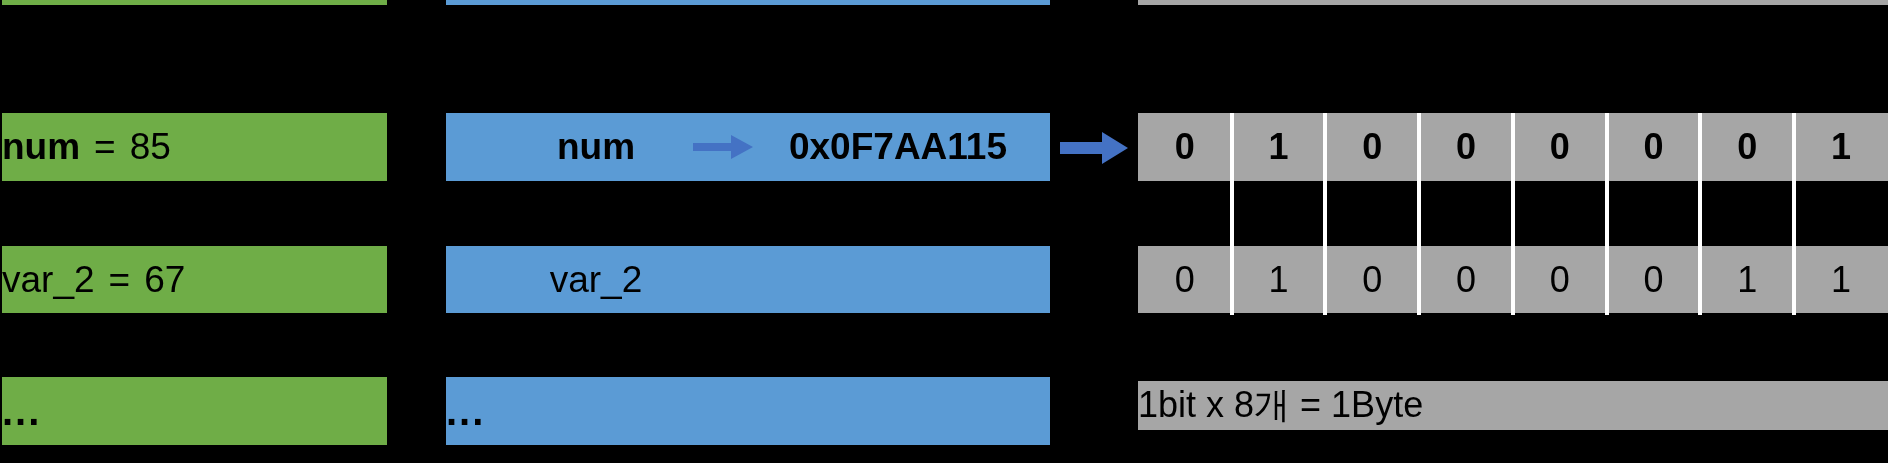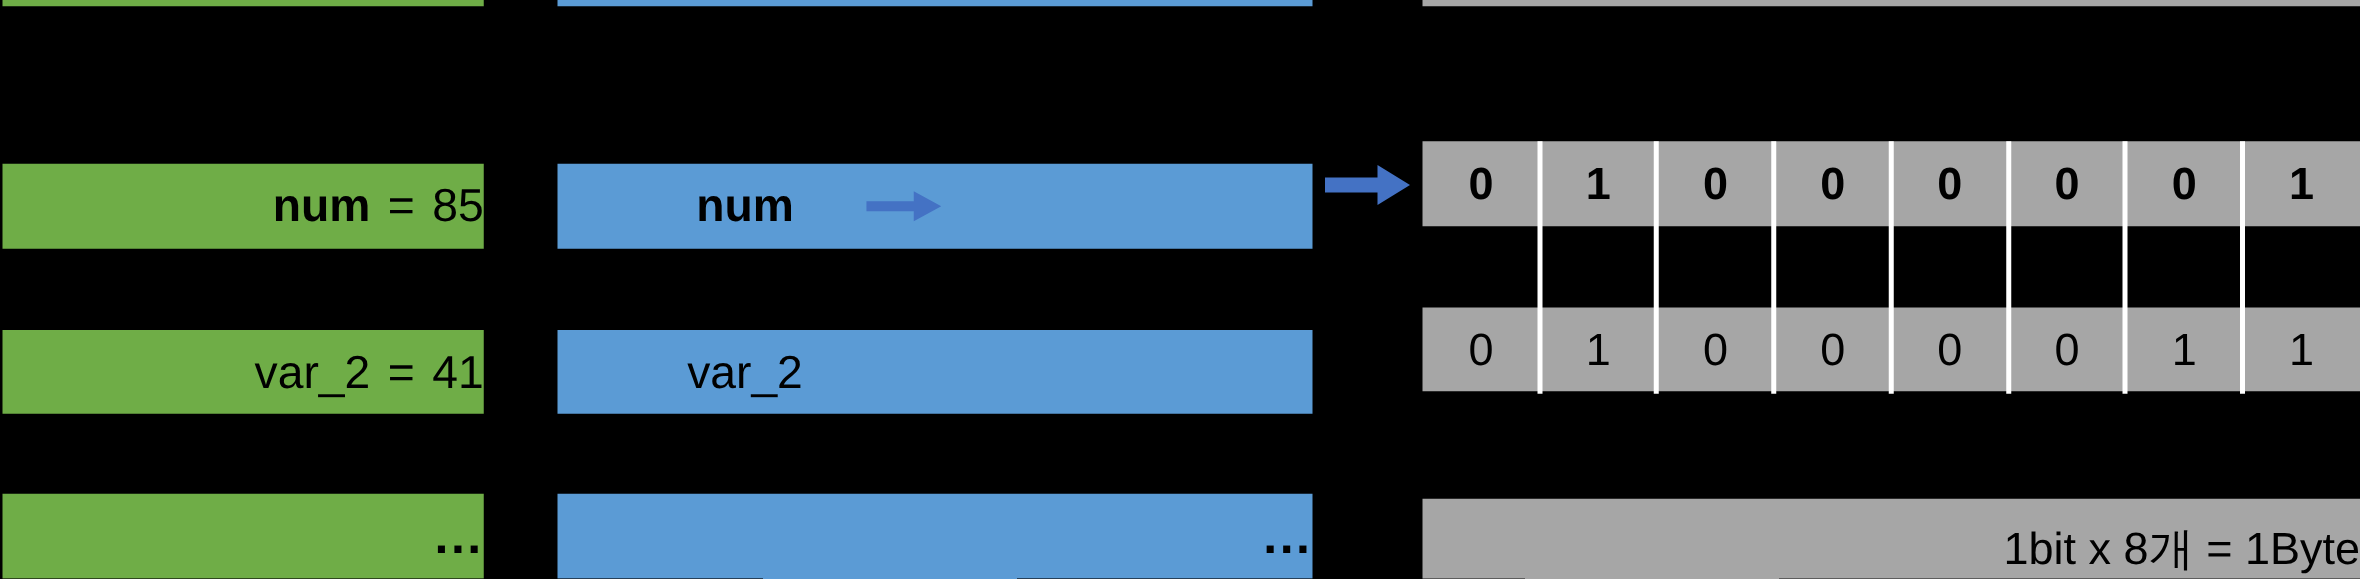--- a/index.html
+++ b/index.html
@@ -13,24 +13,23 @@
     overflow: hidden;
   }
   .abs { position: absolute; }
   .green-bg { background: var(--green); }
   .blue-bg  { background: var(--blue); }
   .gray-bg  { background: var(--gray); }
   .box {
     position: absolute;
     display: flex;
     align-items: center;
-    justify-content: flex-end;
+    justify-content: flex-start;
     font-size: 37px;
     color: var(--text, #000);
-    margin-top: 18px;
   }
   .bold { font-weight: bold; }
   .gap14 { gap: 14px; }
   .dots { font-size: 40px; font-weight: bold; letter-spacing: 2px; }
   .slot { position: absolute; top: 0; height: 100%; display: flex; align-items: center; justify-content: center; }
   .bitrow {
     position: absolute;
     display: grid;
     grid-template-columns: repeat(8, 1fr);
     align-items: center;
@@ -56,34 +55,35 @@
 
   <div class="box green-bg gap14" style="left:2px; top:113px; width:385px; height:68px;">
     <span class="bold">num</span>
     <span>=</span>
     <span>85</span>
   </div>
 
   <div class="box green-bg gap14" style="left:2px; top:246px; width:385px; height:67px;">
     <span>var_2</span>
     <span>=</span>
-    <span>41</span>
+    <span>67</span>
   </div>
 
   <div class="box green-bg" style="left:2px; top:377px; width:385px; height:68px;">
     <span class="dots">...</span>
   </div>
 
   <div class="box blue-bg" style="left:446px; top:113px; width:604px; height:68px;">
     <span class="slot bold" style="left:0; width:300px;">num</span>
     <span class="abs" style="left:247px; top:21px; width:60px; height:26px;">
       <svg width="60" height="26" viewBox="0 0 60 26">
         <polygon points="0,9 38,9 38,1 60,13 38,25 38,17 0,17" style="fill:var(--arrow-blue,#4472C4)"></polygon>
       </svg>
     </span>
+    <span class="slot bold" style="left:300px; width:304px;">0x0F7AA115</span>
   </div>
 
   <div class="box blue-bg" style="left:446px; top:246px; width:604px; height:67px;">
     <span class="slot" style="left:0; width:300px;">var_2</span>
   </div>
 
   <div class="box blue-bg" style="left:446px; top:377px; width:604px; height:68px;">
     <span class="dots">...</span>
   </div>
 
@@ -116,17 +116,17 @@
   </div>
 
   <div class="divider" style="left:1230px; top:113px; height:202px;"></div>
   <div class="divider" style="left:1323px; top:113px; height:202px;"></div>
   <div class="divider" style="left:1417px; top:113px; height:202px;"></div>
   <div class="divider" style="left:1511px; top:113px; height:202px;"></div>
   <div class="divider" style="left:1605px; top:113px; height:202px;"></div>
   <div class="divider" style="left:1698px; top:113px; height:202px;"></div>
   <div class="divider" style="left:1792px; top:113px; height:202px;"></div>
 
-  <div class="box gray-bg caption-box" style="left:1138px; top:381px; width:750px; height:80px;">
+  <div class="box gray-bg caption-box" style="left:1138px; top:381px; width:750px; height:49px;">
     <span>1bit x 8개 = 1Byte</span>
   </div>
 
 </div>
 
 </body></html>

